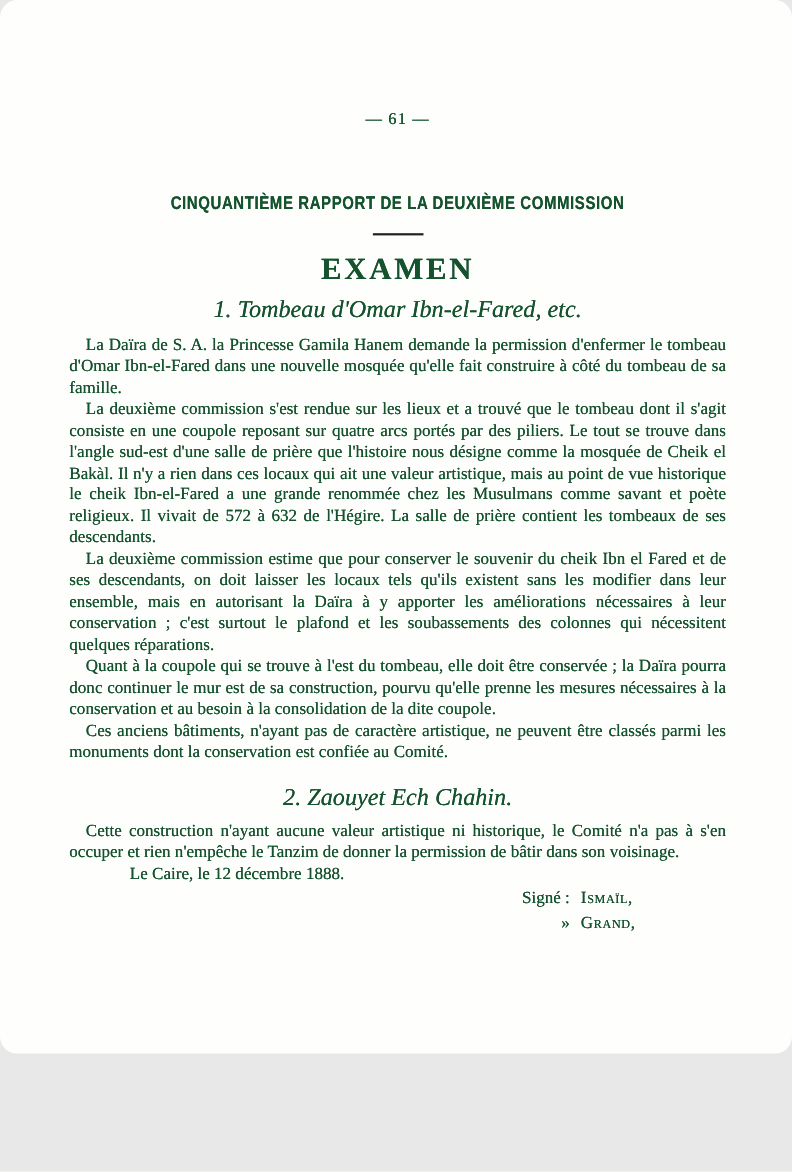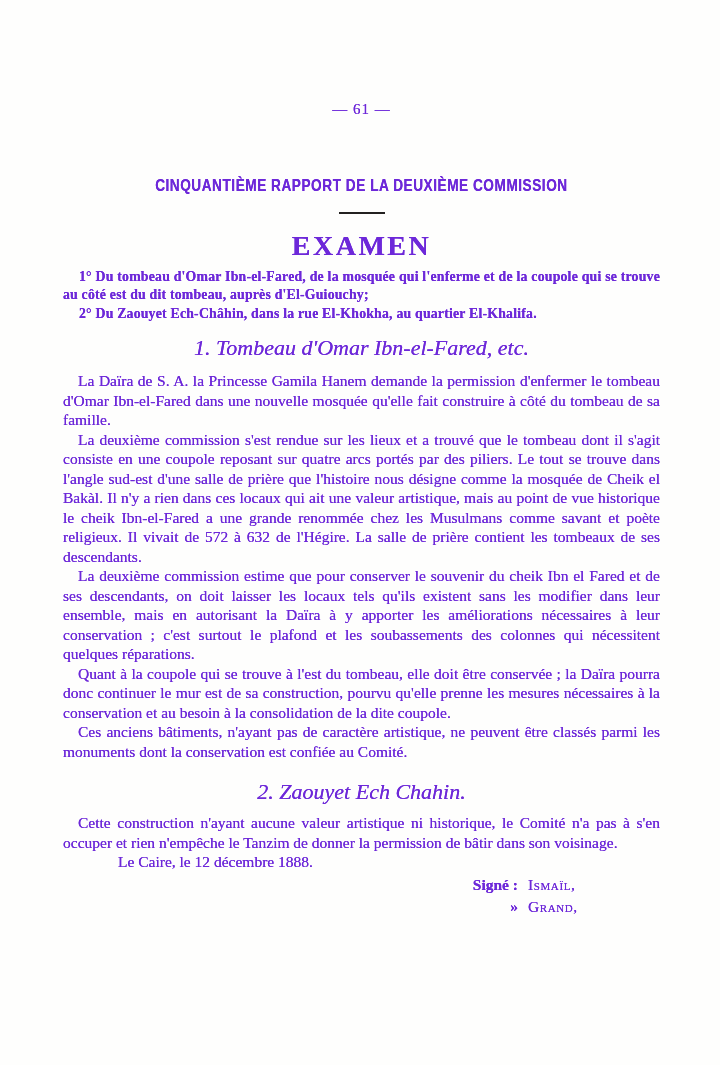--- a/index.html
+++ b/index.html
@@ -1,29 +1,30 @@
 <!DOCTYPE html>
 <html lang="fr"><head>
 <meta charset="utf-8">
 <style>
   html, body { margin: 0; padding: 0; background: #e8e8e8; }
   .page {
     position: relative;
     width: 720px;
-    height: 1065px;
+    height: 958px;
     margin: 0 auto;
     background: #fefefd;
-    color: #6d28d9;
+    color: #14532d;
     font-family: "Liberation Serif", "DejaVu Serif", serif;
     font-size: 15.5px;
     line-height: 19.5px;
     box-sizing: border-box;
     padding: 100px 60px 0 63px;
     overflow: hidden;
     text-shadow: 0 0 0.3px currentColor;
+    border-radius: 16px;
   }
   .page-number {
     text-align: center;
     font-size: 15px;
     letter-spacing: 1px;
   }
   .report-title {
     margin-top: 56px;
     text-align: center;
     font-family: "Liberation Sans", "DejaVu Sans", sans-serif;
@@ -82,21 +83,20 @@
     padding-left: 55px;
   }
   .signature-block {
     margin: 2px 0 0 405px;
   }
   .sig-row { line-height: 22.5px; white-space: nowrap; }
   .sig-prefix {
     display: inline-block;
     width: 50px;
     text-align: right;
-    font-weight: bold;
   }
   .sig-name {
     display: inline-block;
     margin-left: 10px;
     font-variant: small-caps;
     letter-spacing: 0.6px;
   }
 </style>
 </head>
 <body>
@@ -106,24 +106,20 @@
   <div class="page-number">— 61 —</div>
 
   <div class="report-title">
     <span>CINQUANTIÈME RAPPORT DE LA DEUXIÈME COMMISSION</span>
   </div>
 
   <hr class="title-rule">
 
   <div class="examen">EXAMEN</div>
 
-  <div class="subjects">
-    <p class="subject">1° Du tombeau d'Omar Ibn-el-Fared, de la mosquée qui l'enferme et de la coupole qui se trouve au côté est du dit tombeau, auprès d'El-Guiouchy;</p>
-    <p class="subject">2° Du Zaouyet Ech-Châhin, dans la rue El-Khokha, au quartier El-Khalifa.</p>
-  </div>
 
   <h3 class="section-heading">1. Tombeau d'Omar Ibn-el-Fared, etc.</h3>
 
   <div class="body-paragraphs">
     <p class="para">La Daïra de S. A. la Princesse Gamila Hanem demande la permission d'enfermer le tombeau d'Omar Ibn-el-Fared dans une nouvelle mosquée qu'elle fait construire à côté du tombeau de sa famille.</p>
     <p class="para">La deuxième commission s'est rendue sur les lieux et a trouvé que le tombeau dont il s'agit consiste en une coupole reposant sur quatre arcs portés par des piliers. Le tout se trouve dans l'angle sud-est d'une salle de prière que l'histoire nous désigne comme la mosquée de Cheik el Bakàl. Il n'y a rien dans ces locaux qui ait une valeur artistique, mais au point de vue historique le cheik Ibn-el-Fared a une grande renommée chez les Musulmans comme savant et poète religieux. Il vivait de 572 à 632 de l'Hégire. La salle de prière contient les tombeaux de ses descendants.</p>
     <p class="para">La deuxième commission estime que pour conserver le souvenir du cheik Ibn el Fared et de ses descendants, on doit laisser les locaux tels qu'ils existent sans les modifier dans leur ensemble, mais en autorisant la Daïra à y apporter les améliorations nécessaires à leur conservation ; c'est surtout le plafond et les soubassements des colonnes qui nécessitent quelques réparations.</p>
     <p class="para">Quant à la coupole qui se trouve à l'est du tombeau, elle doit être conservée ; la Daïra pourra donc continuer le mur est de sa construction, pourvu qu'elle prenne les mesures nécessaires à la conservation et au besoin à la consolidation de la dite coupole.</p>
     <p class="para">Ces anciens bâtiments, n'ayant pas de caractère artistique, ne peuvent être classés parmi les monuments dont la conservation est confiée au Comité.</p>
   </div>

